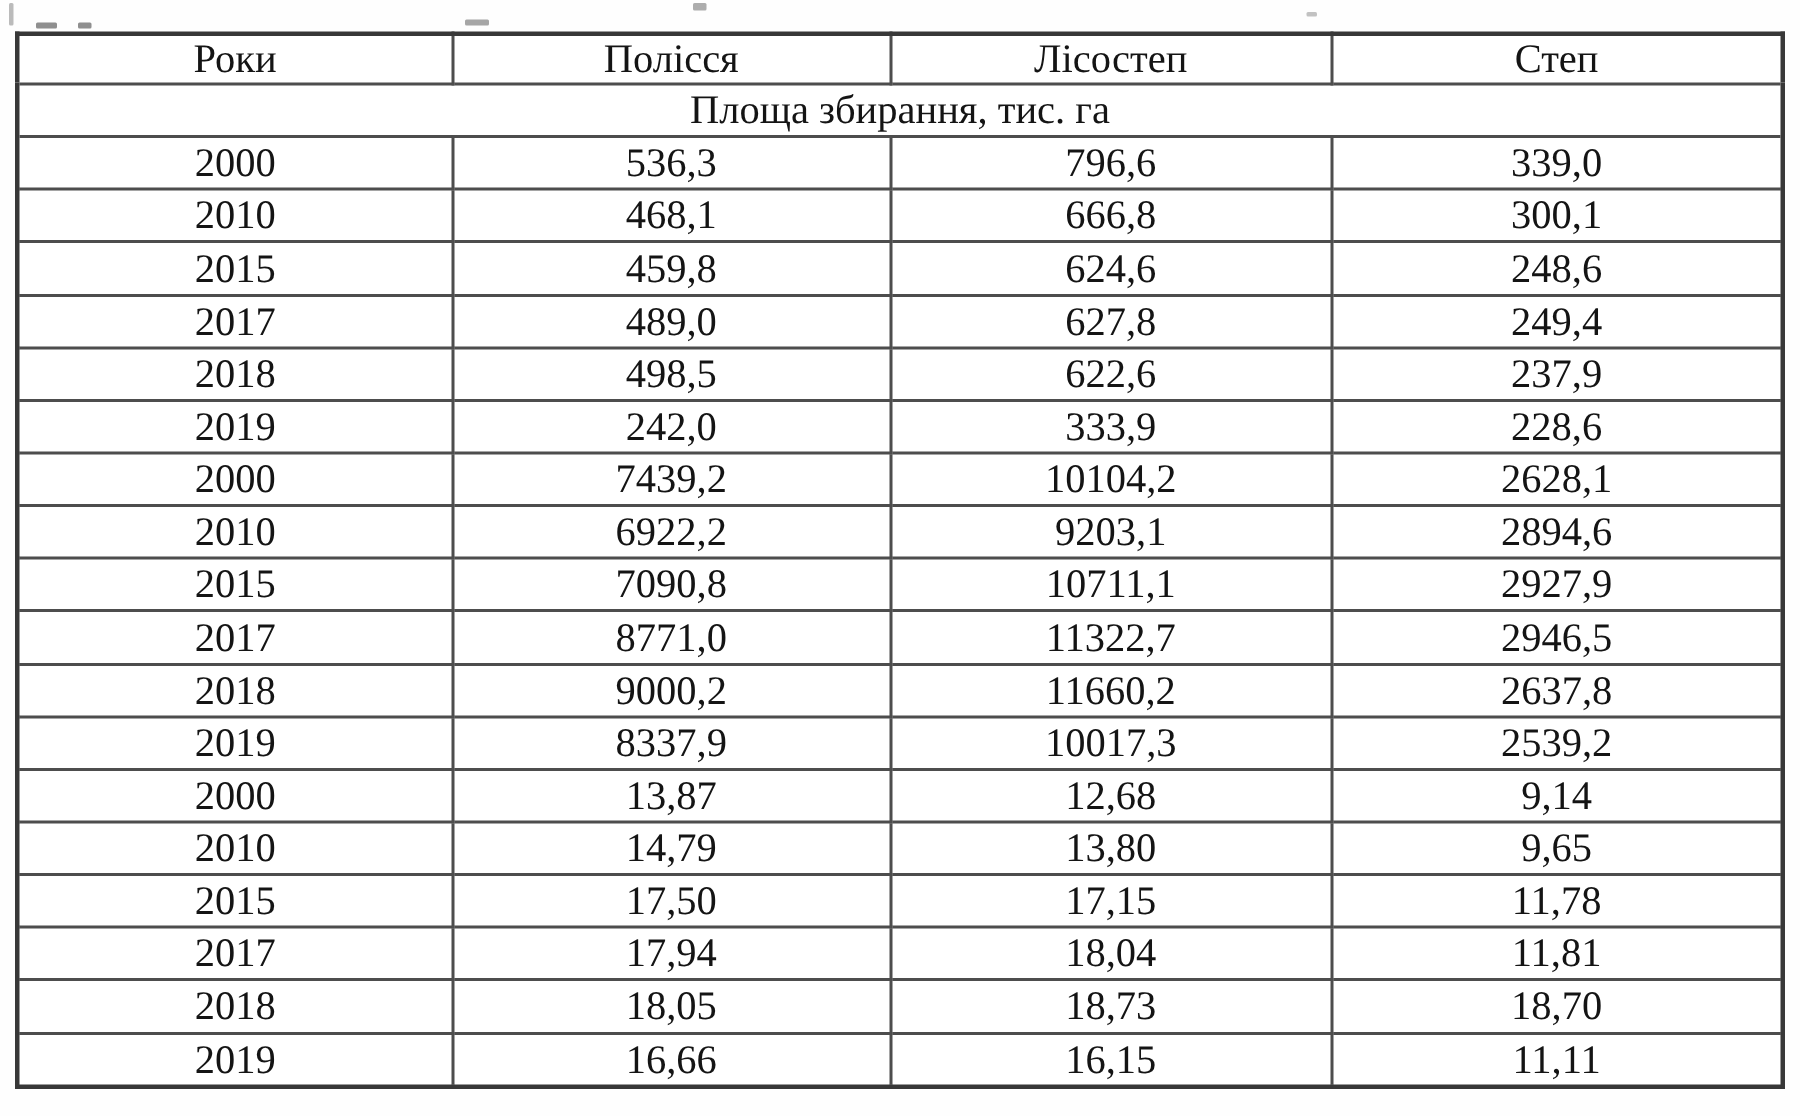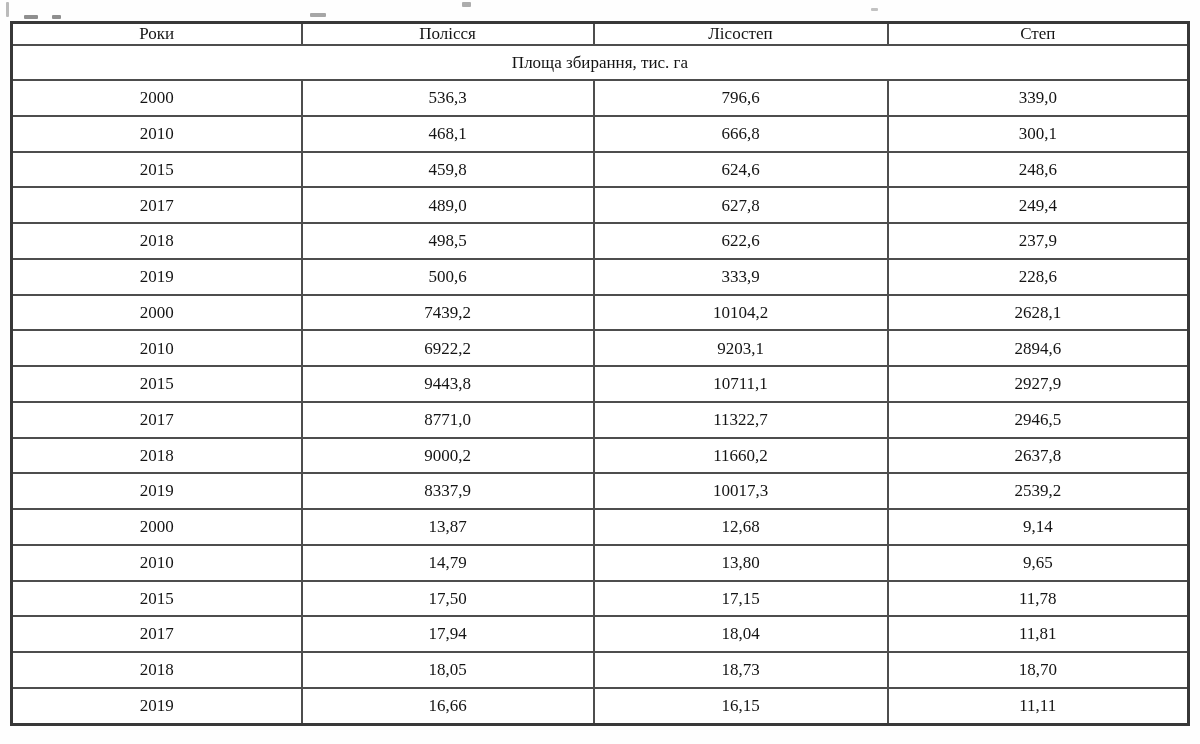--- a/index.html
+++ b/index.html
@@ -24,21 +24,21 @@
     top: 21px;
     width: 1177px;
     height: 705px;
   }
   table.stats {
     width: 100%;
     height: 100%;
     border-collapse: collapse;
     table-layout: fixed;
     border: 3px solid #383838;
-    font-size: 17px;
+    font-size: 27px;
     background: #ffffff;
   }
   table.stats th,
   table.stats td {
     border: 2px solid #4d4d4d;
     text-align: center;
     vertical-align: middle;
     padding: 0 4px;
     font-weight: normal;
     line-height: 1.15;
@@ -124,39 +124,39 @@
             <td>249,4</td>
           </tr>
           <tr>
             <td>2018</td>
             <td>498,5</td>
             <td>622,6</td>
             <td>237,9</td>
           </tr>
           <tr>
             <td>2019</td>
-            <td>500,6</td>
+            <td>242,0</td>
             <td>333,9</td>
             <td>228,6</td>
           </tr>
           <tr>
             <td>2000</td>
             <td>7439,2</td>
             <td>10104,2</td>
             <td>2628,1</td>
           </tr>
           <tr>
             <td>2010</td>
             <td>6922,2</td>
             <td>9203,1</td>
             <td>2894,6</td>
           </tr>
           <tr>
             <td>2015</td>
-            <td>9443,8</td>
+            <td>7090,8</td>
             <td>10711,1</td>
             <td>2927,9</td>
           </tr>
           <tr>
             <td>2017</td>
             <td>8771,0</td>
             <td>11322,7</td>
             <td>2946,5</td>
           </tr>
           <tr>

